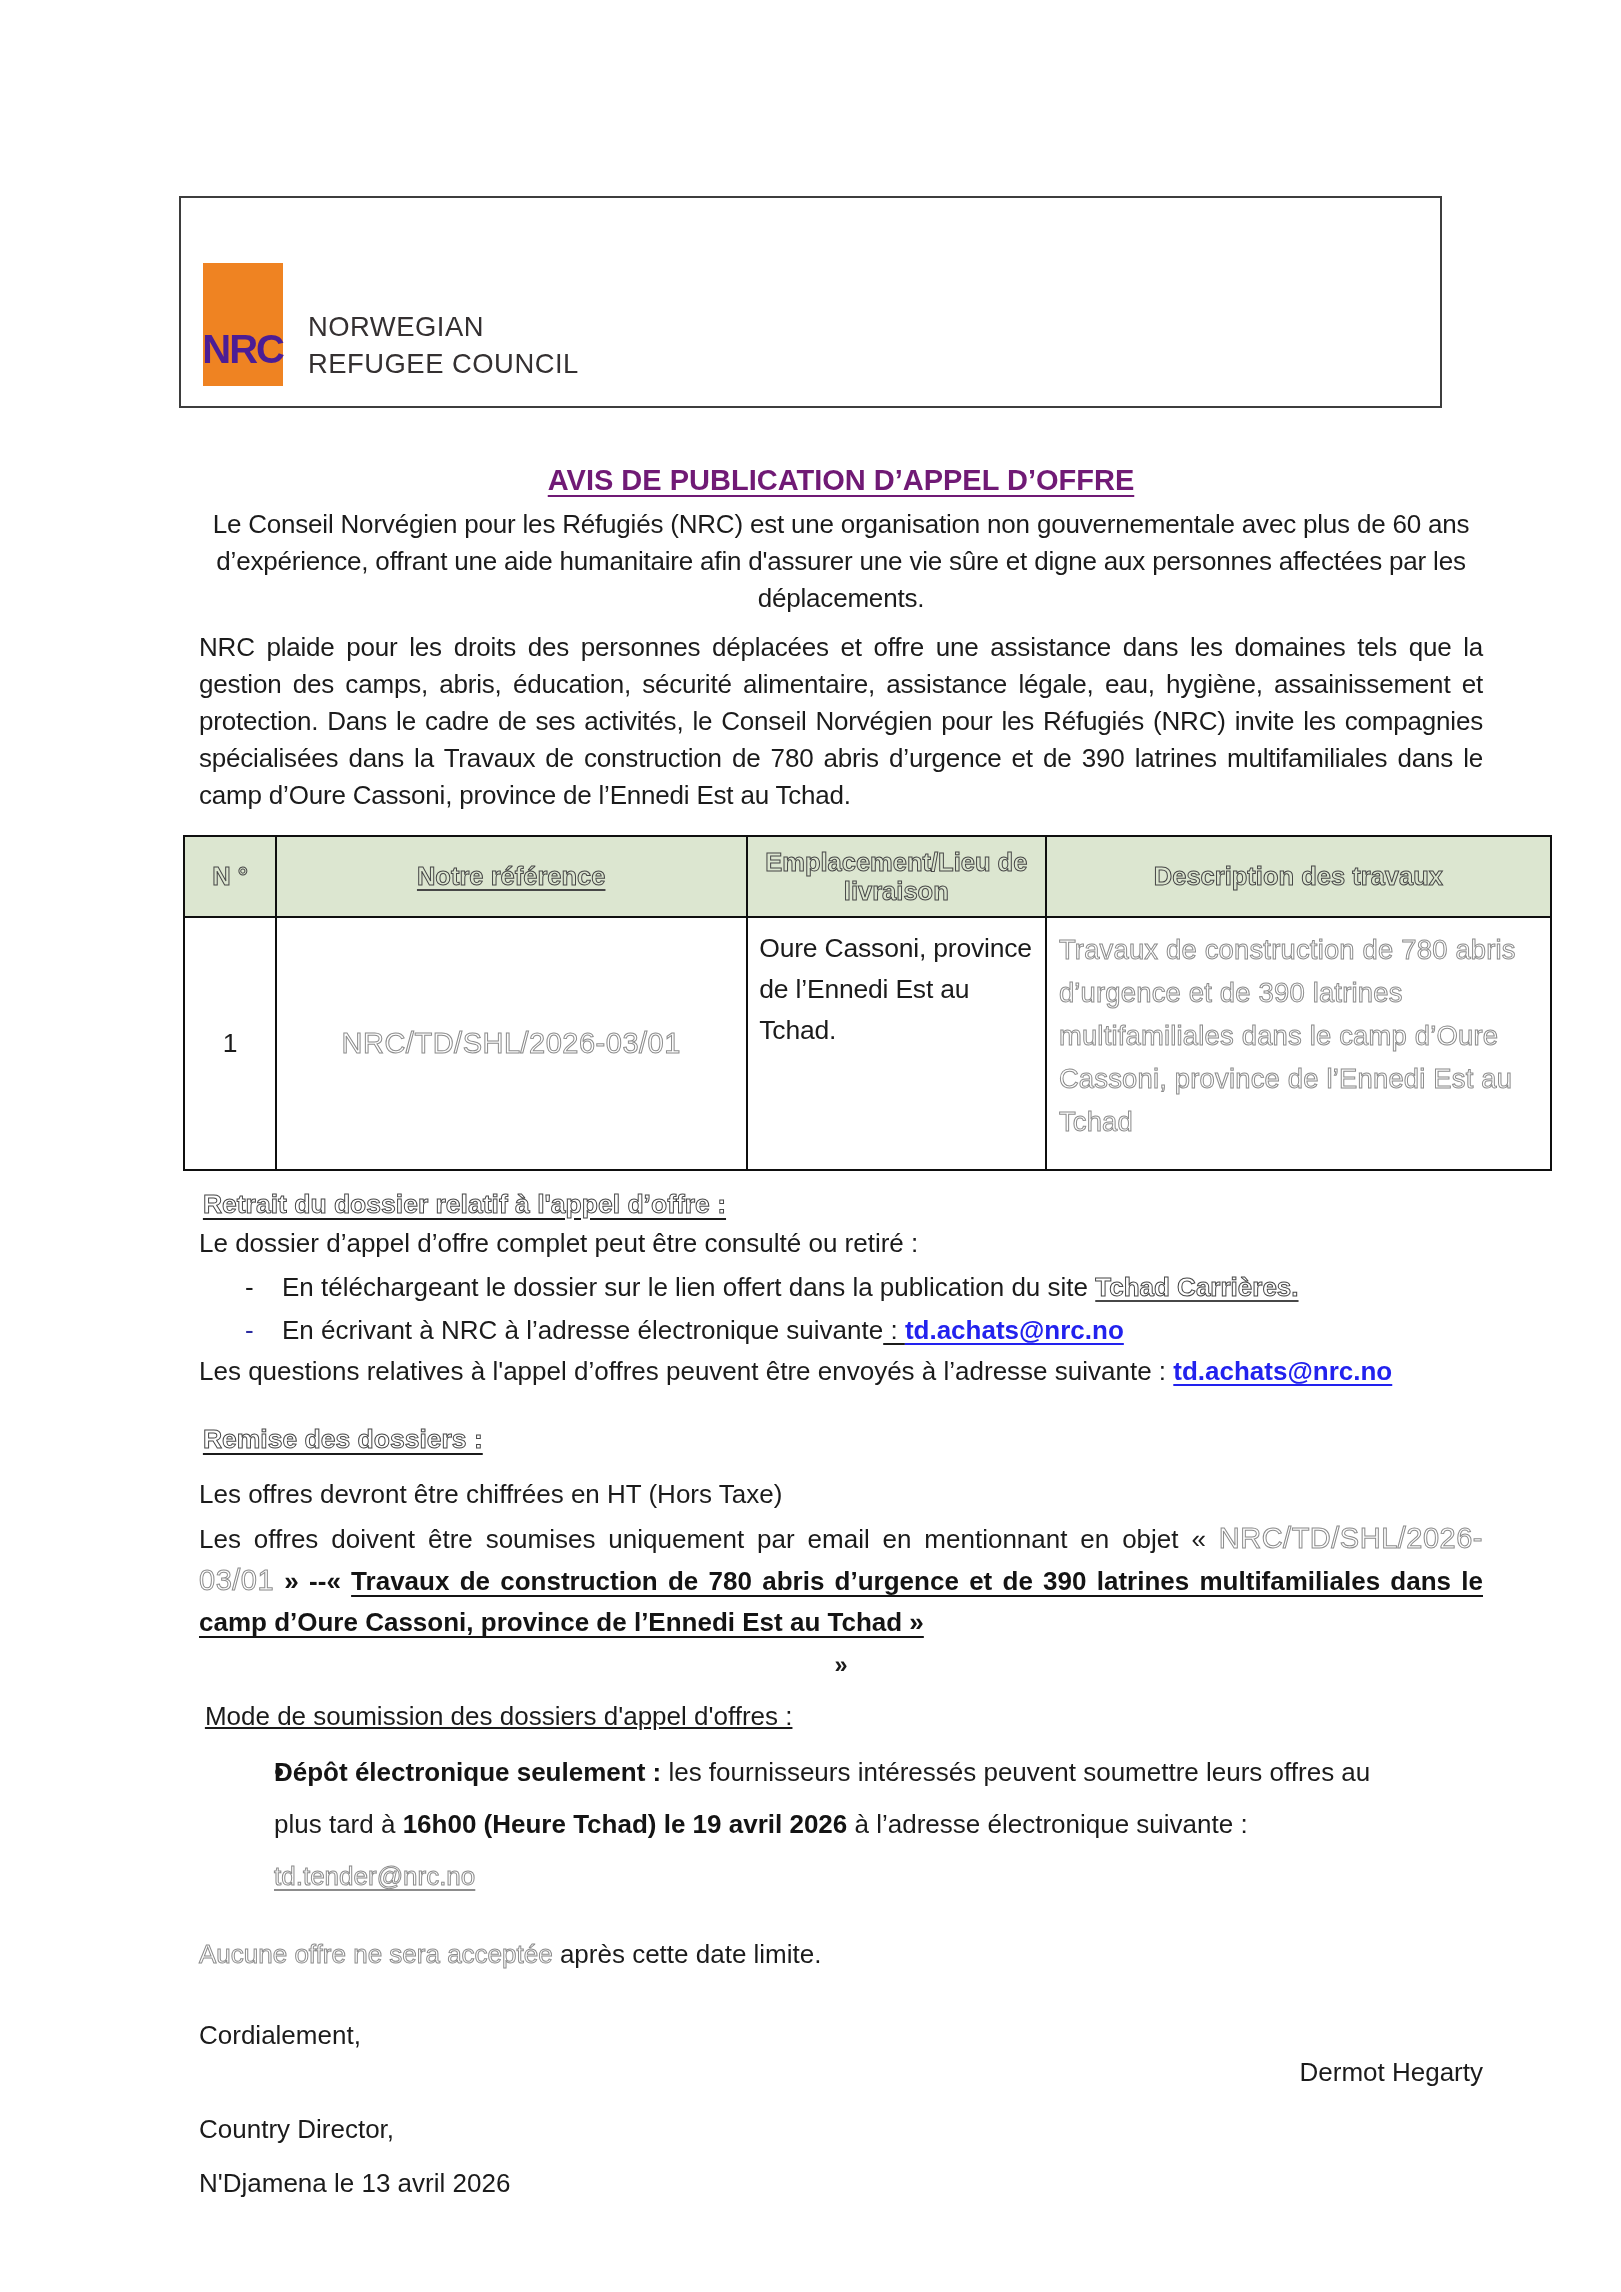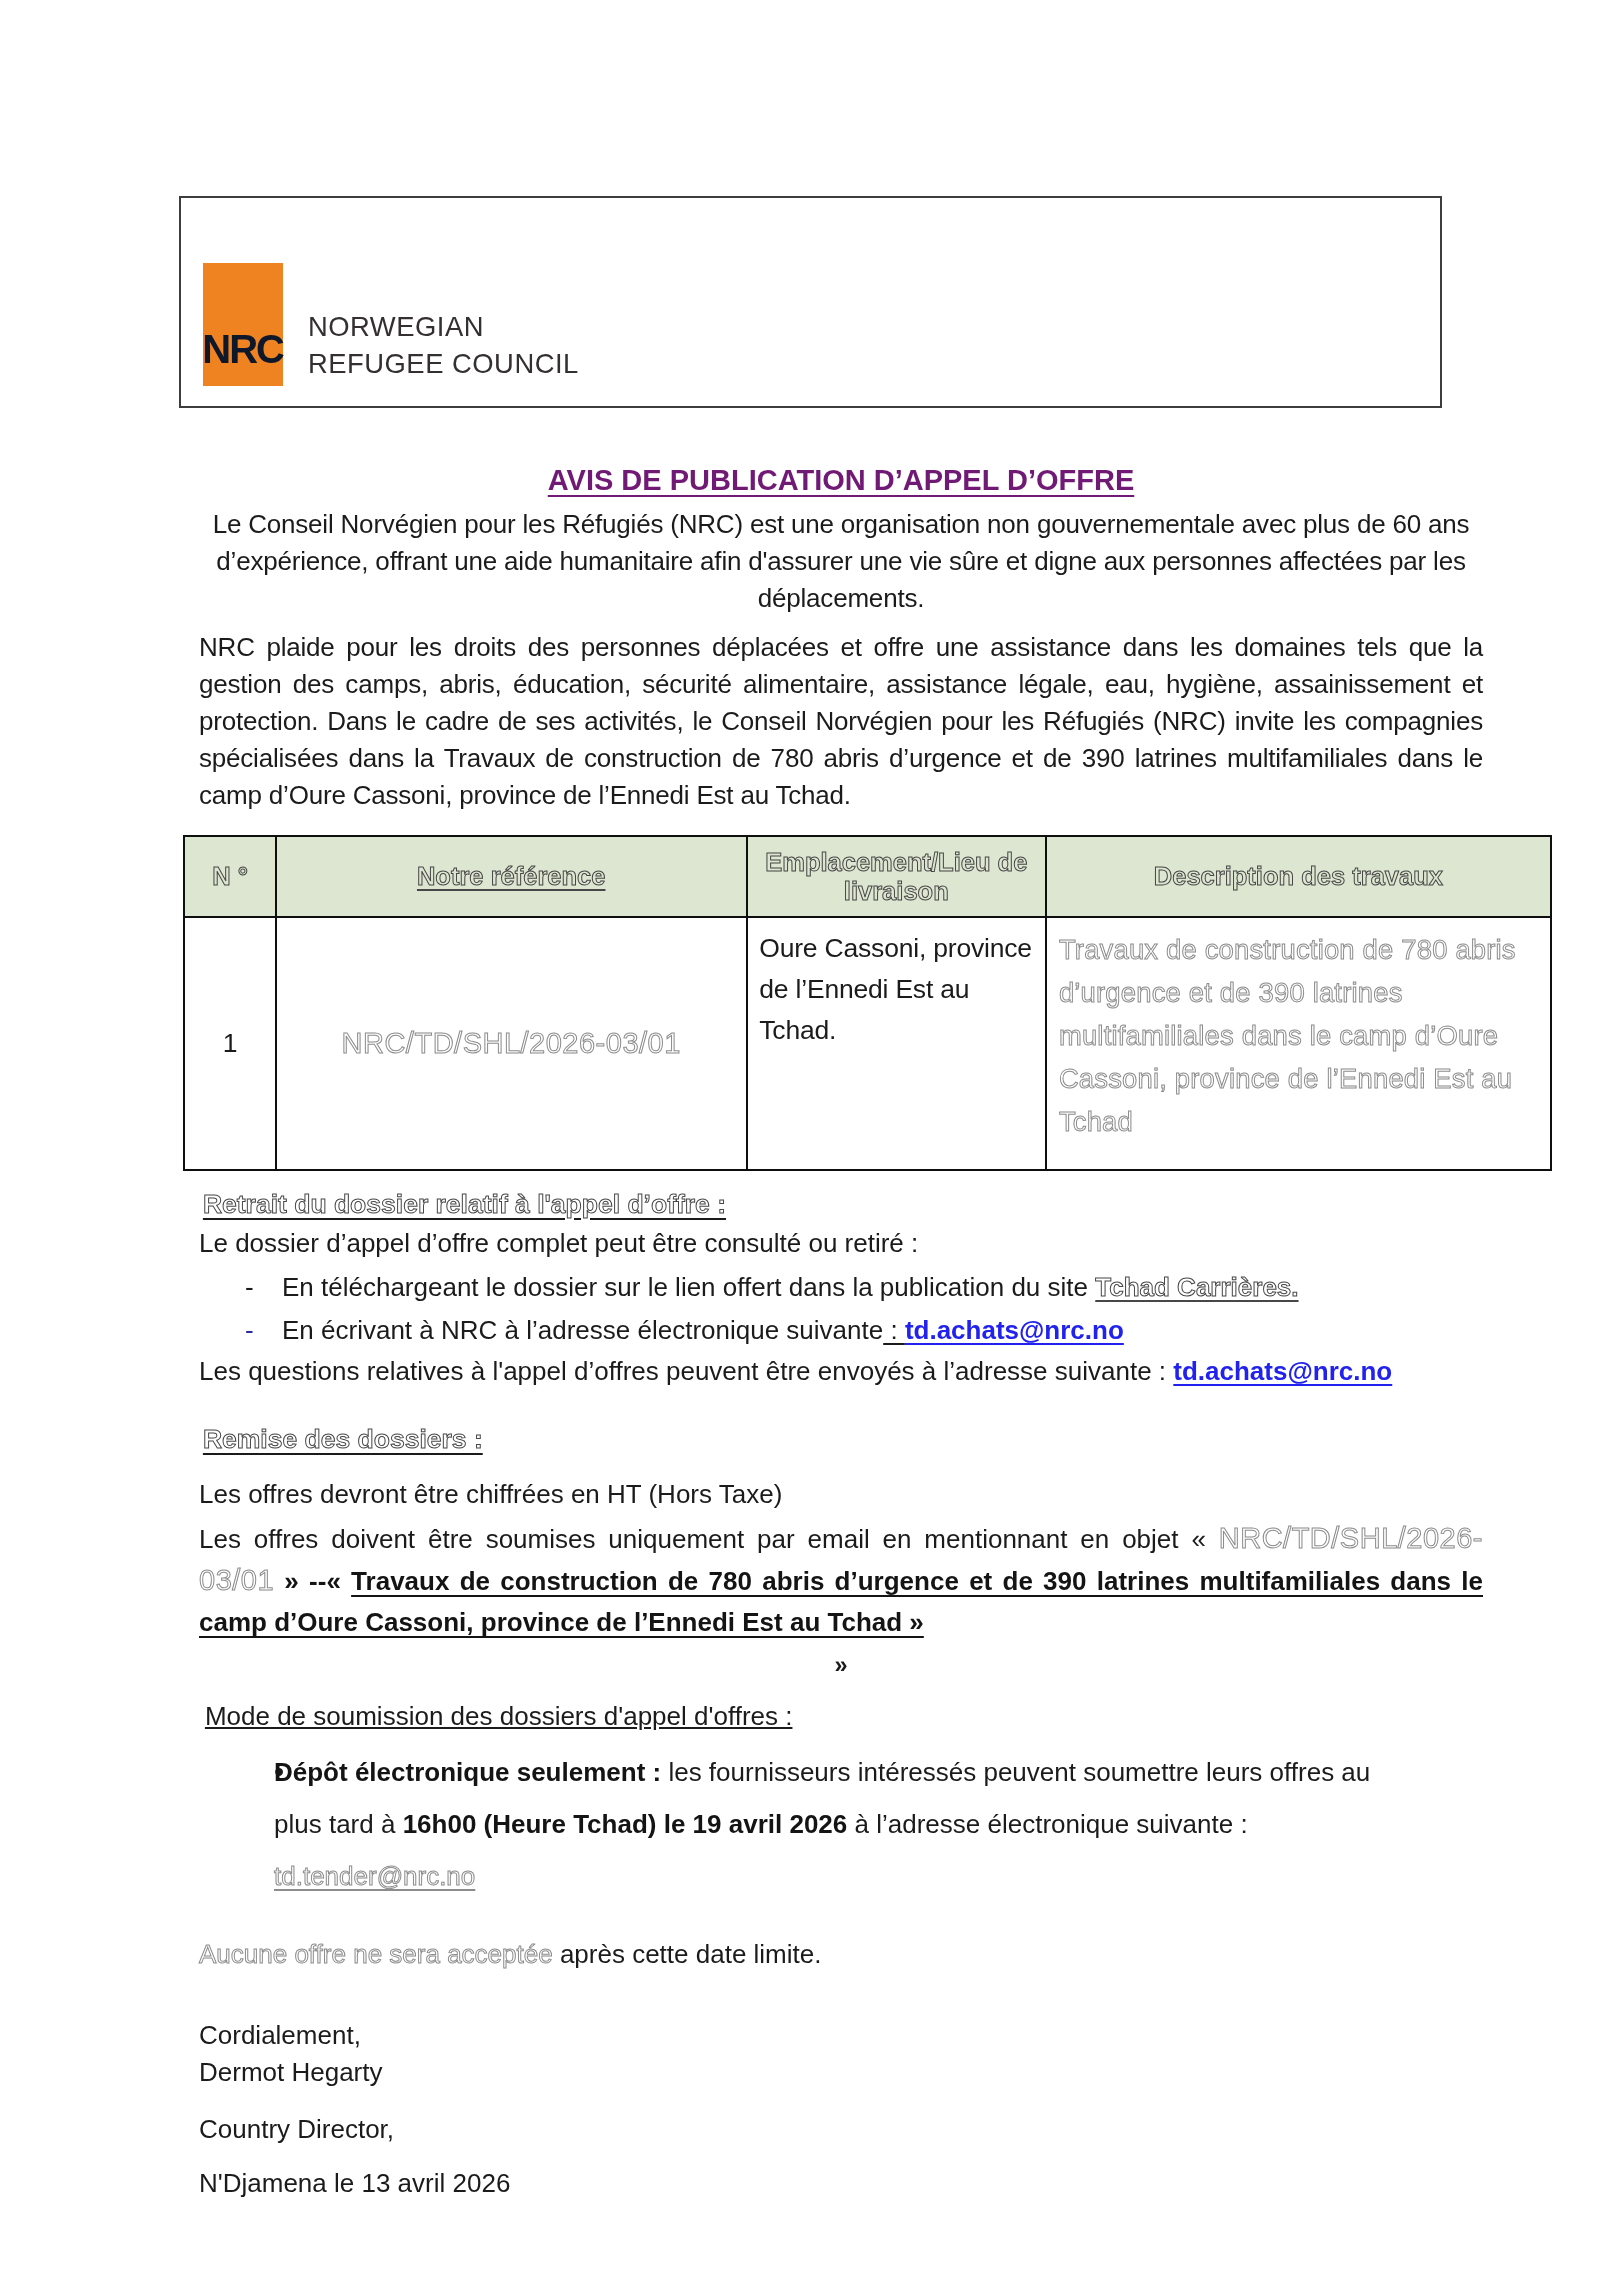--- a/index.html
+++ b/index.html
@@ -11,21 +11,21 @@
   
   .header-box {
     position:absolute; left:179px; top:196px; width:1259px; height:208px;
     border:2px solid #3d3d3d; background:#ffffff;
   }
   .nrc-logo {
     position:absolute; left:21.6px; top:65px; width:80px; height:123px;
     background:#EF8322; display:flex; align-items:flex-end; justify-content:center;
   }
   .nrc-logo .acronym {
-    color:#0f172a; font-weight:bold; font-size:40px; letter-spacing:-2px;
+    color:#4c1d95; font-weight:bold; font-size:40px; letter-spacing:-2px;
     line-height:1; padding-bottom:16.7px;
   }
   .org-name {
     position:absolute; left:127px; top:110px; font-size:27.4px; color:#343031;
     line-height:37px; letter-spacing:0.5px; font-weight:500;
   }
 
   
   .content { position:absolute; left:199px; top:461px; width:1284px; font-size:26px; }
 
@@ -85,21 +85,21 @@
   .ref-outline { font-size:29px; letter-spacing:0.5px; }
   .subject-bold { font-weight:bold; text-decoration:underline; text-underline-offset:4.9px; color:#141414; }
   .stray-quote { text-align:center; font-weight:bold; font-size:23.5px; margin-top:7.8px; line-height:29px; }
   .mode-line { margin-top:17.6px; padding-left:5.9px; line-height:39px;text-decoration:underline; }
   .bullet-item { display:flex; margin-top:9.8px; }
   .bullet-item .dot { width:54px; padding-left:75px; box-sizing:border-box; font-size:29px; line-height:52px; }
   .bullet-body { width:1117px; line-height:52px; }
   .tender-mail { font-weight:normal; }
   .aucune { margin-top:33px; line-height:39px; }
   .closing { margin-top:43px; line-height:37px; }
-  .sig-name { line-height:37px; }
+  .sig-name { line-height:37px;text-align:right; }
   .country { margin-top:19.6px; line-height:37px; }
   .dateline { margin-top:17.6px; line-height:37px; }
   b { color:#141414; }
 </style>
 </head>
 <body>
 
 <div class="page">
 
   <div class="header-box">

